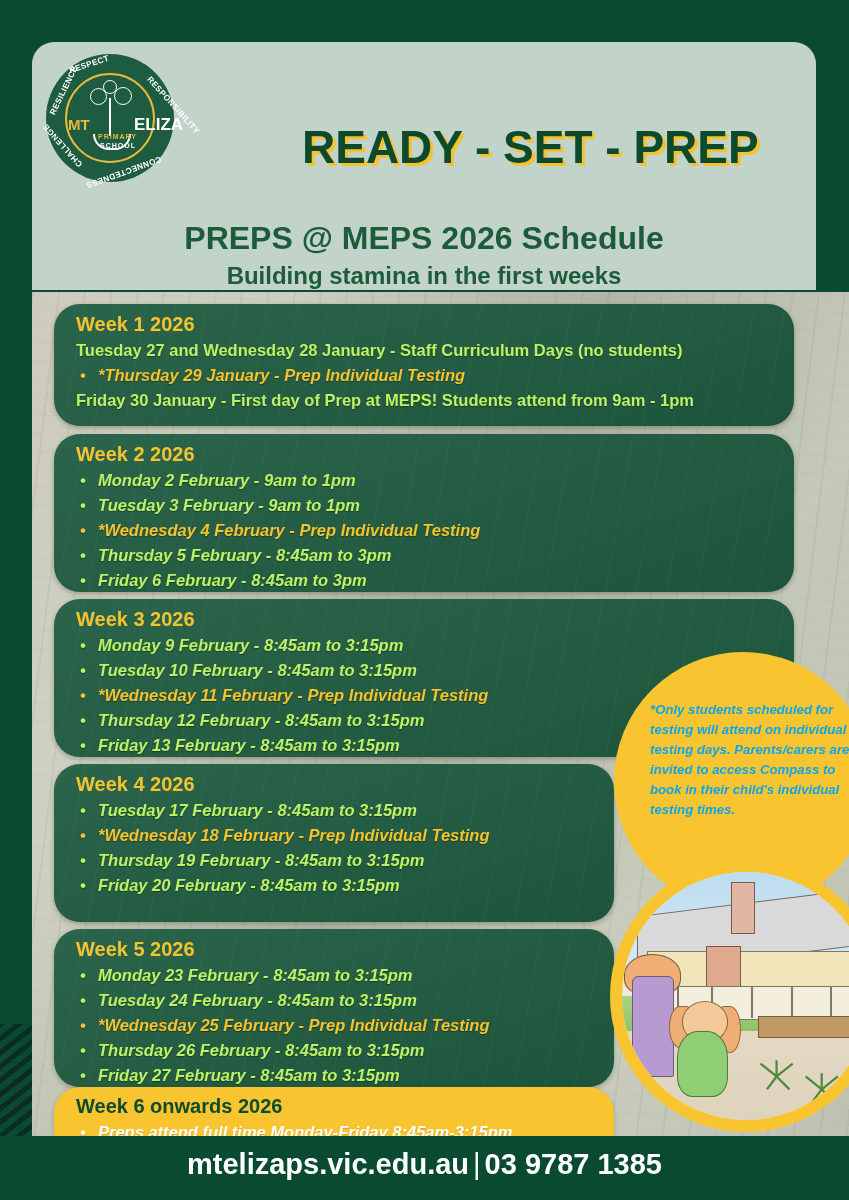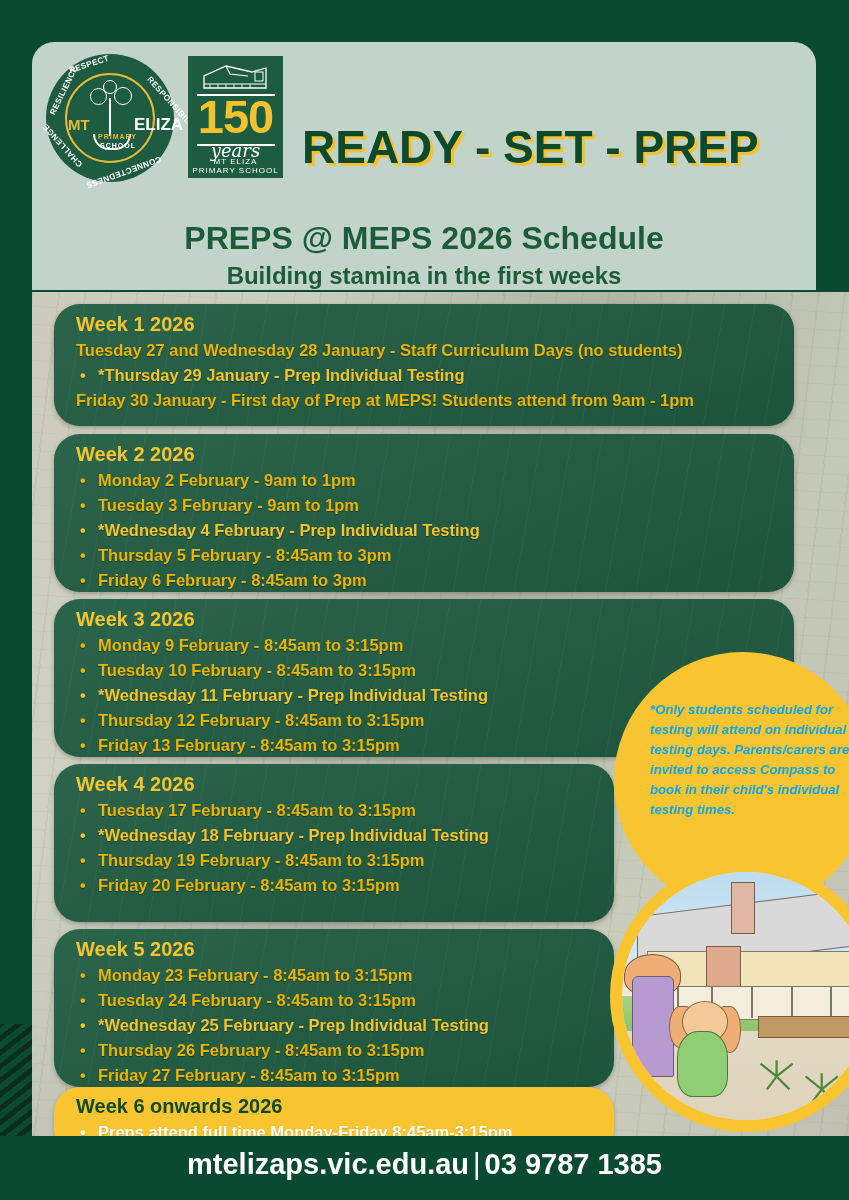--- a/index.html
+++ b/index.html
@@ -151,25 +151,25 @@
     background:
       linear-gradient(160deg, rgba(255,255,255,.05), rgba(0,0,0,.08)),
       repeating-linear-gradient(100deg, rgba(255,255,255,.035) 0 1px, transparent 1px 30px);
     pointer-events:none;
   }
   .week-title{
     position:relative;color:#f5c32d;font-size:20px;font-weight:bold;
     padding:9px 0 2px 22px;
   }
   .week-line{
-    position:relative;color:#eab308;font-size:16.5px;font-weight:bold;
+    position:relative;color:#bef264;font-size:16.5px;font-weight:bold;
     padding:1px 0 1px 22px;line-height:23px;
     text-shadow:0 1px 1px rgba(0,0,0,.35);
   }
-  .week-line.bullet{padding-left:44px;}
+  .week-line.bullet{padding-left:44px;font-style:italic;}
   .week-line.bullet:before{
     content:"\2022";position:absolute;left:26px;top:1px;font-size:16px;
   }
   .week-line.hl{color:#f5c32d;}
 
   
   .week6{
     position:absolute;left:22px;background:#f8c531;border-radius:26px;
     box-shadow:0 2px 5px rgba(0,0,0,.2);
   }
@@ -265,35 +265,20 @@
           <i class="t2"></i>
           <i class="t3"></i>
         <span class="trunk"></span>
       </div>
       <div class="mt">MT</div>
       <div class="eliza">ELIZA</div>
       <div class="prim">PRIMARY</div>
       <div class="schl">SCHOOL</div>
     </div>
 
-    <div class="badge150">
-      <svg class="house" viewBox="0 0 72 30">
-        <path d="M4 26 L4 14 L26 4 L52 10 L66 6 L66 26 Z" fill="none" stroke="#ffffff" stroke-width="1.3"></path>
-        <path d="M26 4 L30 12 L48 14" fill="none" stroke="#ffffff" stroke-width="1.1"></path>
-        <rect x="55" y="10" width="8" height="9" fill="none" stroke="#ffffff" stroke-width="1"></rect>
-        <path d="M4 22 L66 22" stroke="#ffffff" stroke-width="1"></path>
-        <path d="M10 22 L10 26 M18 22 L18 26 M26 22 L26 26 M34 22 L34 26 M42 22 L42 26 M50 22 L50 26" stroke="#ffffff" stroke-width=".9"></path>
-      </svg>
-      <div class="rule"></div>
-      <div class="num">150</div>
-      <div class="yrs">years</div>
-      <div class="rule2"></div>
-      <div class="sch1">MT ELIZA</div>
-      <div class="sch2">PRIMARY SCHOOL</div>
-    </div>
 
     <div class="big-title">READY - SET - PREP</div>
     <div class="sub-title">PREPS @ MEPS 2026 Schedule</div>
     <div class="sub-title2">Building stamina in the first weeks</div>
   </div>
 
   <div class="content-area">
     <div class="week-list" id="week-list">
         <div class="week-card" style="top: 12px; height: 122px; width: 740px;">
           <div class="week-title">Week 1 2026</div>

